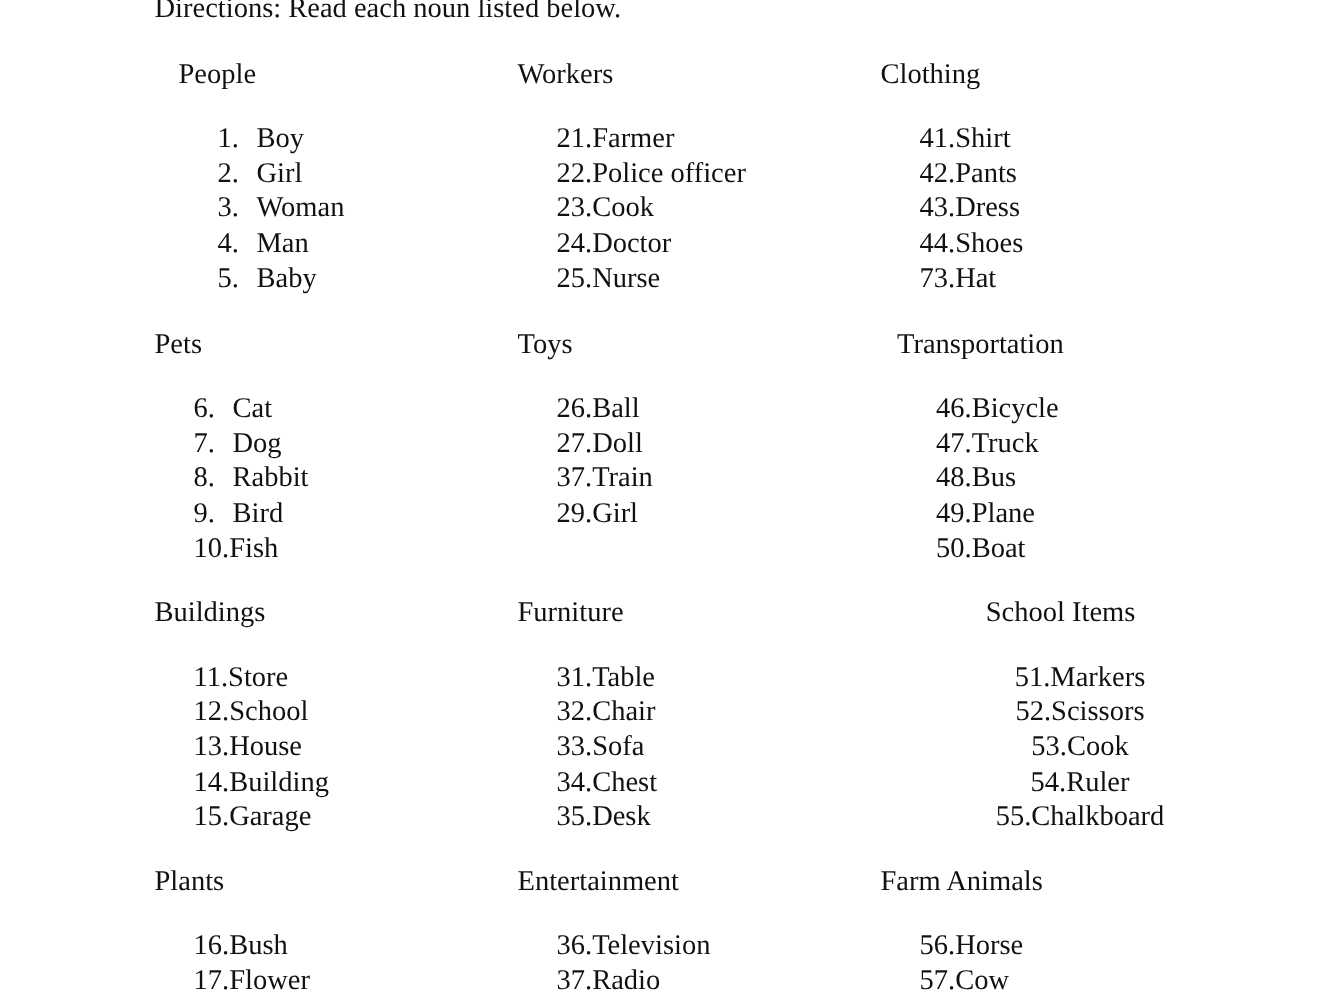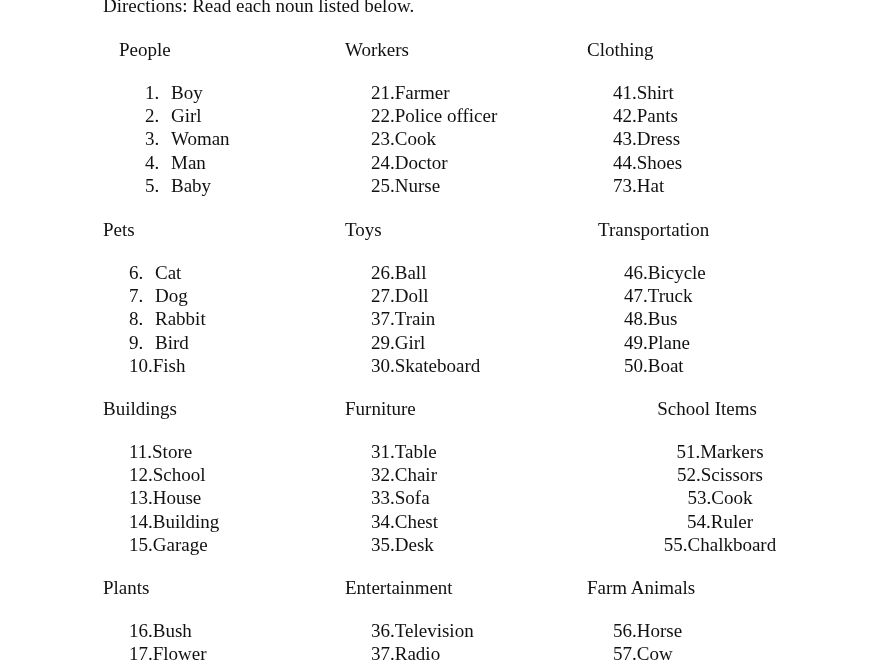--- a/index.html
+++ b/index.html
@@ -87,21 +87,20 @@
         <li class="tight"><span class="num">10.</span><span class="txt">Fish</span></li>
       </ol>
     </div>
     <div class="cat" style="left: 345px; top: 218px;">
       <div class="head">Toys</div>
       <ol>
         <li class="tight"><span class="num">26.</span><span class="txt">Ball</span></li>
         <li class="tight"><span class="num">27.</span><span class="txt">Doll</span></li>
         <li class="tight"><span class="num">37.</span><span class="txt">Train</span></li>
         <li class="tight"><span class="num">29.</span><span class="txt">Girl</span></li>
-        <li class="tight"><span class="num">30.</span><span class="txt">Skateboard</span></li>
       </ol>
     </div>
     <div class="cat" style="left: 598px; top: 218px;">
       <div class="head">Transportation</div>
       <ol>
         <li class="tight"><span class="num">46.</span><span class="txt">Bicycle</span></li>
         <li class="tight"><span class="num">47.</span><span class="txt">Truck</span></li>
         <li class="tight"><span class="num">48.</span><span class="txt">Bus</span></li>
         <li class="tight"><span class="num">49.</span><span class="txt">Plane</span></li>
         <li class="tight"><span class="num">50.</span><span class="txt">Boat</span></li>

